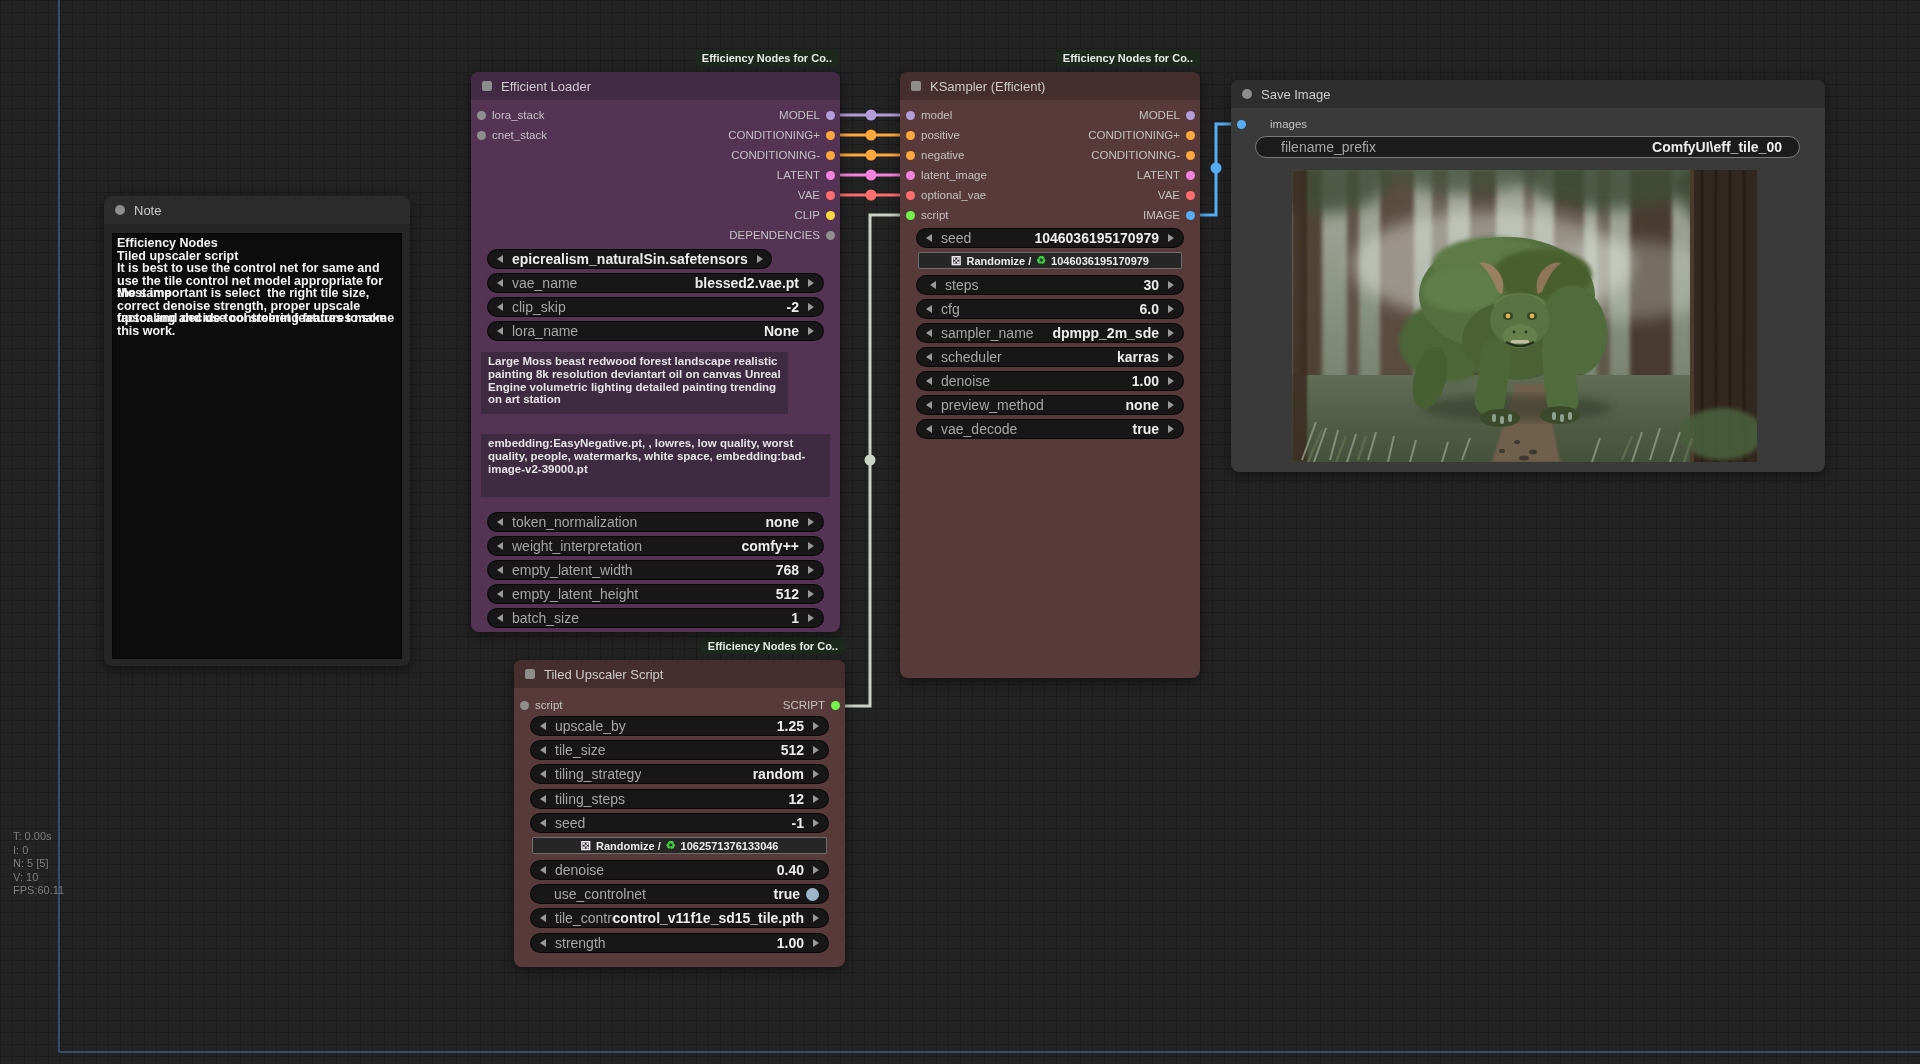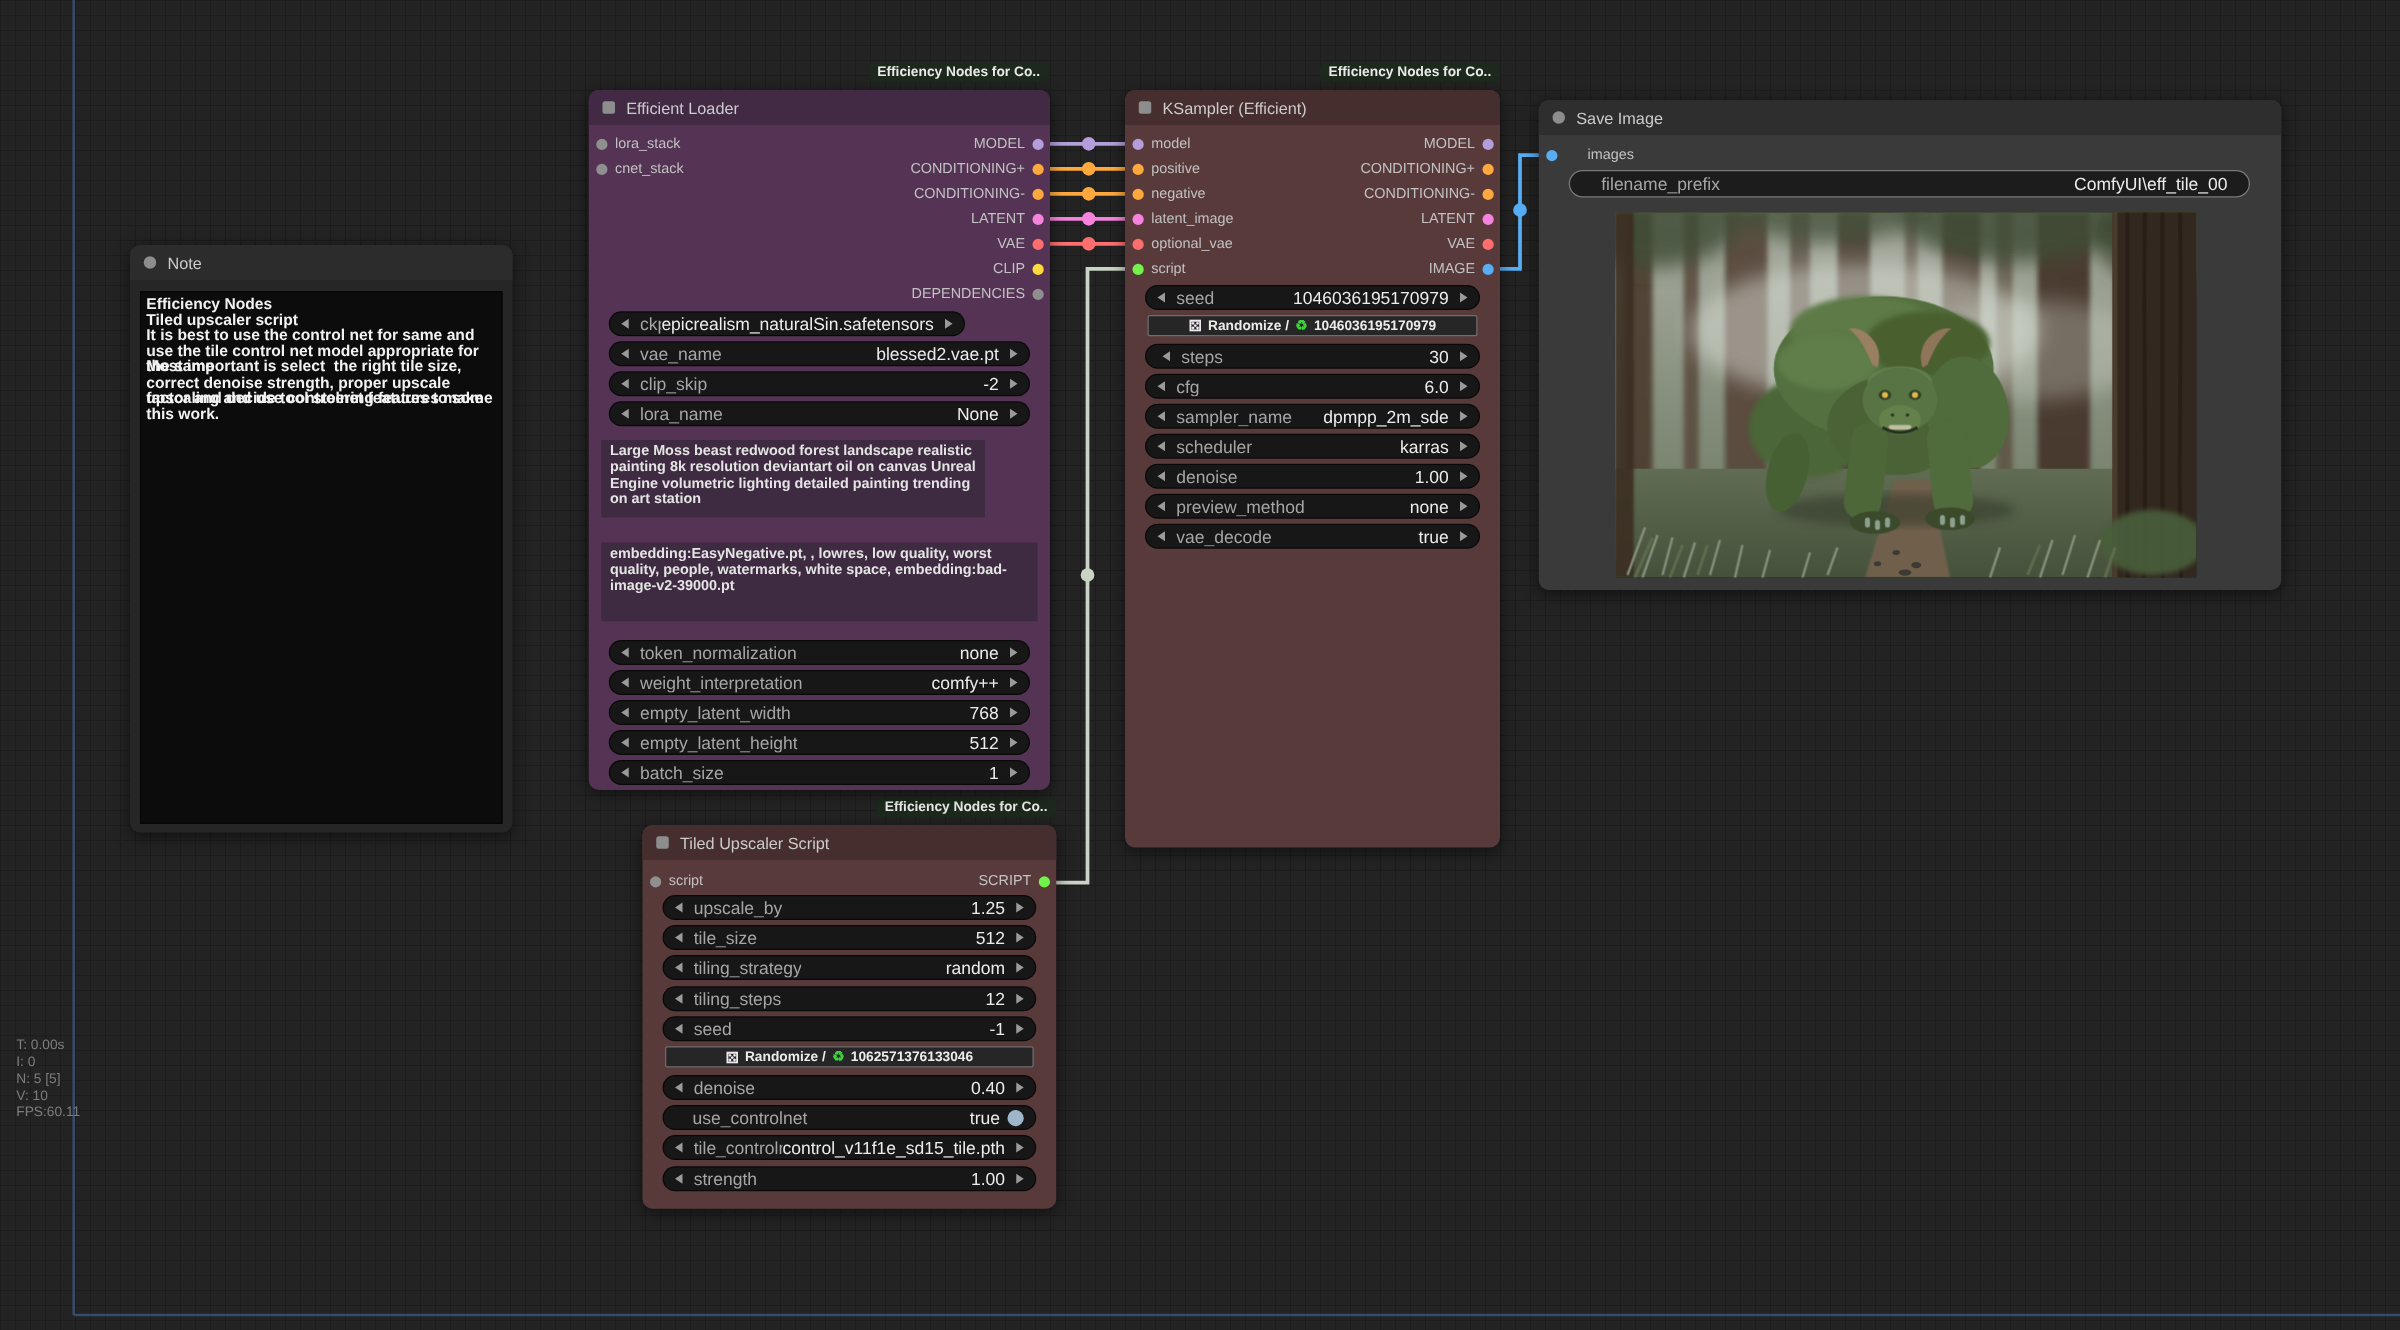--- a/index.html
+++ b/index.html
@@ -25,21 +25,21 @@
   .port.right{flex-direction:row-reverse;}
   .dot{width:9px;height:9px;border-radius:50%;flex:0 0 auto;}
   .pill{position:absolute;height:20px;background:#171717;border:1px solid rgba(0,0,0,.65);
     border-radius:11px;display:flex;align-items:center;box-sizing:border-box;
     font-size:14px;color:#b5b5b5;padding:0 9px;}
   .tri-l{width:0;height:0;border-top:4px solid transparent;border-bottom:4px solid transparent;
     border-right:6px solid #9a9a9a;flex:0 0 auto;}
   .tri-r{width:0;height:0;border-top:4px solid transparent;border-bottom:4px solid transparent;
     border-left:6px solid #9a9a9a;flex:0 0 auto;}
   .wlabel{margin-left:9px;color:#a6a6a6;overflow:hidden;white-space:nowrap;}
-  .wvalue{margin-left:auto;margin-right:9px;color:#ececec;font-weight:400;white-space:nowrap;}
+  .wvalue{margin-left:auto;margin-right:9px;color:#ececec;font-weight:700;white-space:nowrap;}
   .textwidget{position:absolute;background:#3e2b41;color:#e4e4e4;font-size:11.5px;
     line-height:12.8px;font-weight:700;padding:3px 7px;box-sizing:border-box;overflow:hidden;}
   .randbar{position:absolute;height:17px;background:#262626;border:1px solid #6d6d6d;
     display:flex;align-items:center;justify-content:center;gap:5px;font-size:11px;
     color:#ececec;font-weight:700;box-sizing:border-box;border-radius:2px;}
   .die{color:#efe7ef;font-size:12px;}
   .badge{position:absolute;background:#1c291c;color:#eaeaea;font-size:11px;font-weight:700;
     padding:2px 7px;border-radius:4px;white-space:nowrap;}
   .toggle{width:13px;height:13px;border-radius:50%;margin-left:6px;flex:0 0 auto;}
   .notebox{position:absolute;background:#0c0c0c;border:1px solid #050505;overflow:hidden;}

